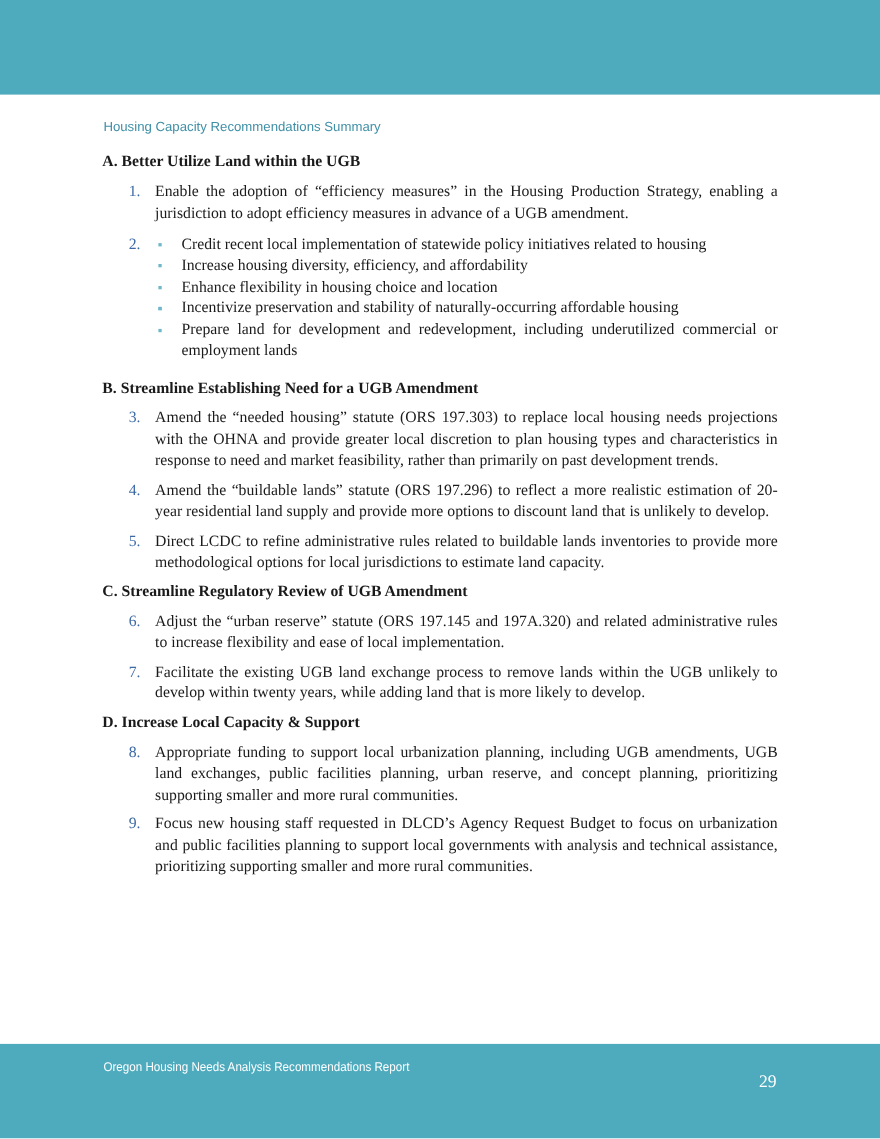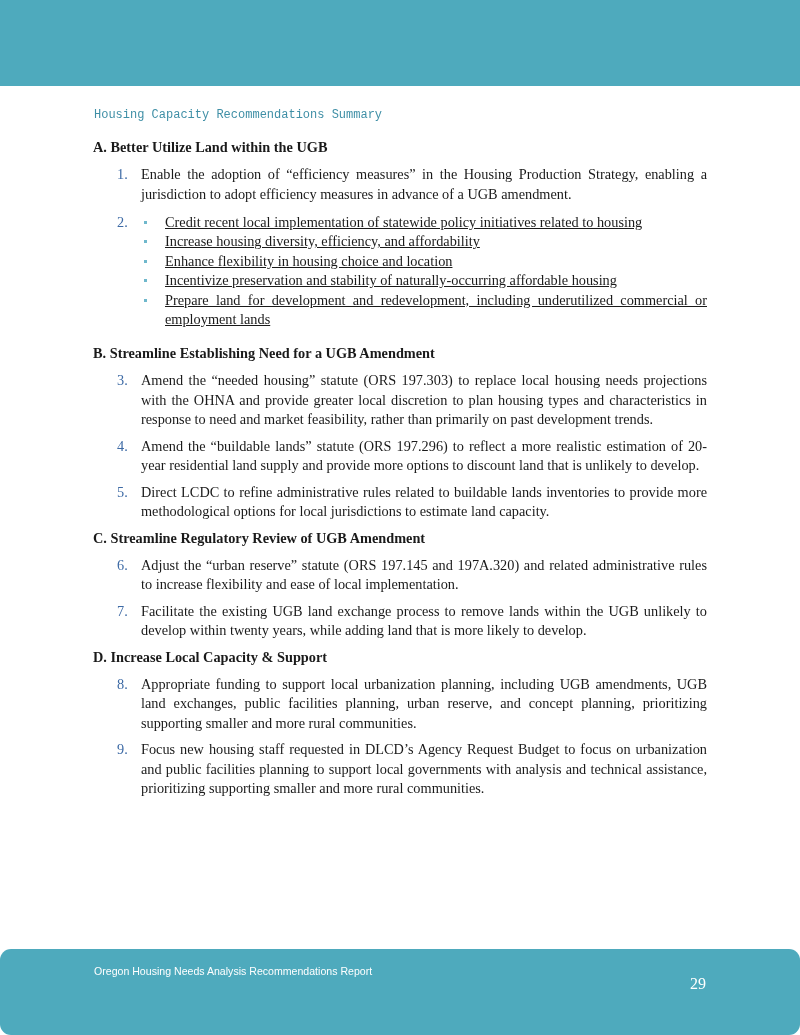--- a/index.html
+++ b/index.html
@@ -1,27 +1,27 @@
 <!DOCTYPE html>
 <html><head>
 <meta charset="utf-8">
 <style>
   html, body { margin: 0; padding: 0; background: #ffffff; }
   body { width: 800px; height: 1035px; position: relative; overflow: hidden; font-family: "Liberation Serif", serif; color: #1a1a1a; }
   .top-band { position: absolute; left: 0; top: 0; width: 800px; height: 86px; background: #4eaabd; }
-  .bottom-band { position: absolute; left: 0; top: 949px; width: 800px; height: 86px; background: #4eaabd; border-radius: 11px; }
+  .bottom-band { position: absolute; left: 0; top: 949px; width: 800px; height: 86px; background: #4eaabd; }
   .footer-title { position: absolute; left: 94px; top: 16px; font-family: "Liberation Sans", sans-serif; font-size: 11.5px; color: #ffffff; transform: scaleX(0.92); transform-origin: left; }
   .footer-page { position: absolute; left: 690px; top: 26px; font-family: Liberation Serif, serif; font-size: 16px; color: #ffffff; }
   .content { position: absolute; left: 93px; top: 108px; width: 614px; }
-  .section-label { font-family: Liberation Mono, monospace; font-size: 12px; color: #3f8fa6; margin: 0 0 16px 1px; }
+  .section-label { font-family: Liberation Sans, sans-serif; font-size: 12px; color: #3f8fa6; margin: 0 0 16px 1px; }
   .heading { font-weight: bold; font-size: 14.3px; margin: 0 0 8px 0; line-height: 19px; }
   ol.items { list-style: none; margin: 0; padding: 0; }
   .item { position: relative; padding-left: 48px; font-size: 14.3px; line-height: 19.5px; text-align: justify; margin-bottom: 7px; }
   .item-num { position: absolute; left: 24px; top: 0; color: #3d6aa5; }
-  ul.bullets { list-style: none; margin: 9px 0 15px 0; padding: 0; text-decoration: underline; }
+  ul.bullets { list-style: none; margin: 9px 0 15px 0; padding: 0; }
   .bullet { position: relative; padding-left: 24px; font-size: 14.3px; line-height: 19.4px; text-align: justify; }
   .bullet-icon { position: absolute; left: 3px; top: 8px; width: 3px; height: 3px; background: #6fb8cc; }
   .section { margin-bottom: 0px; }
 </style>
 </head>
 <body>
 
 <div class="top-band"></div>
 
 <div class="content">

